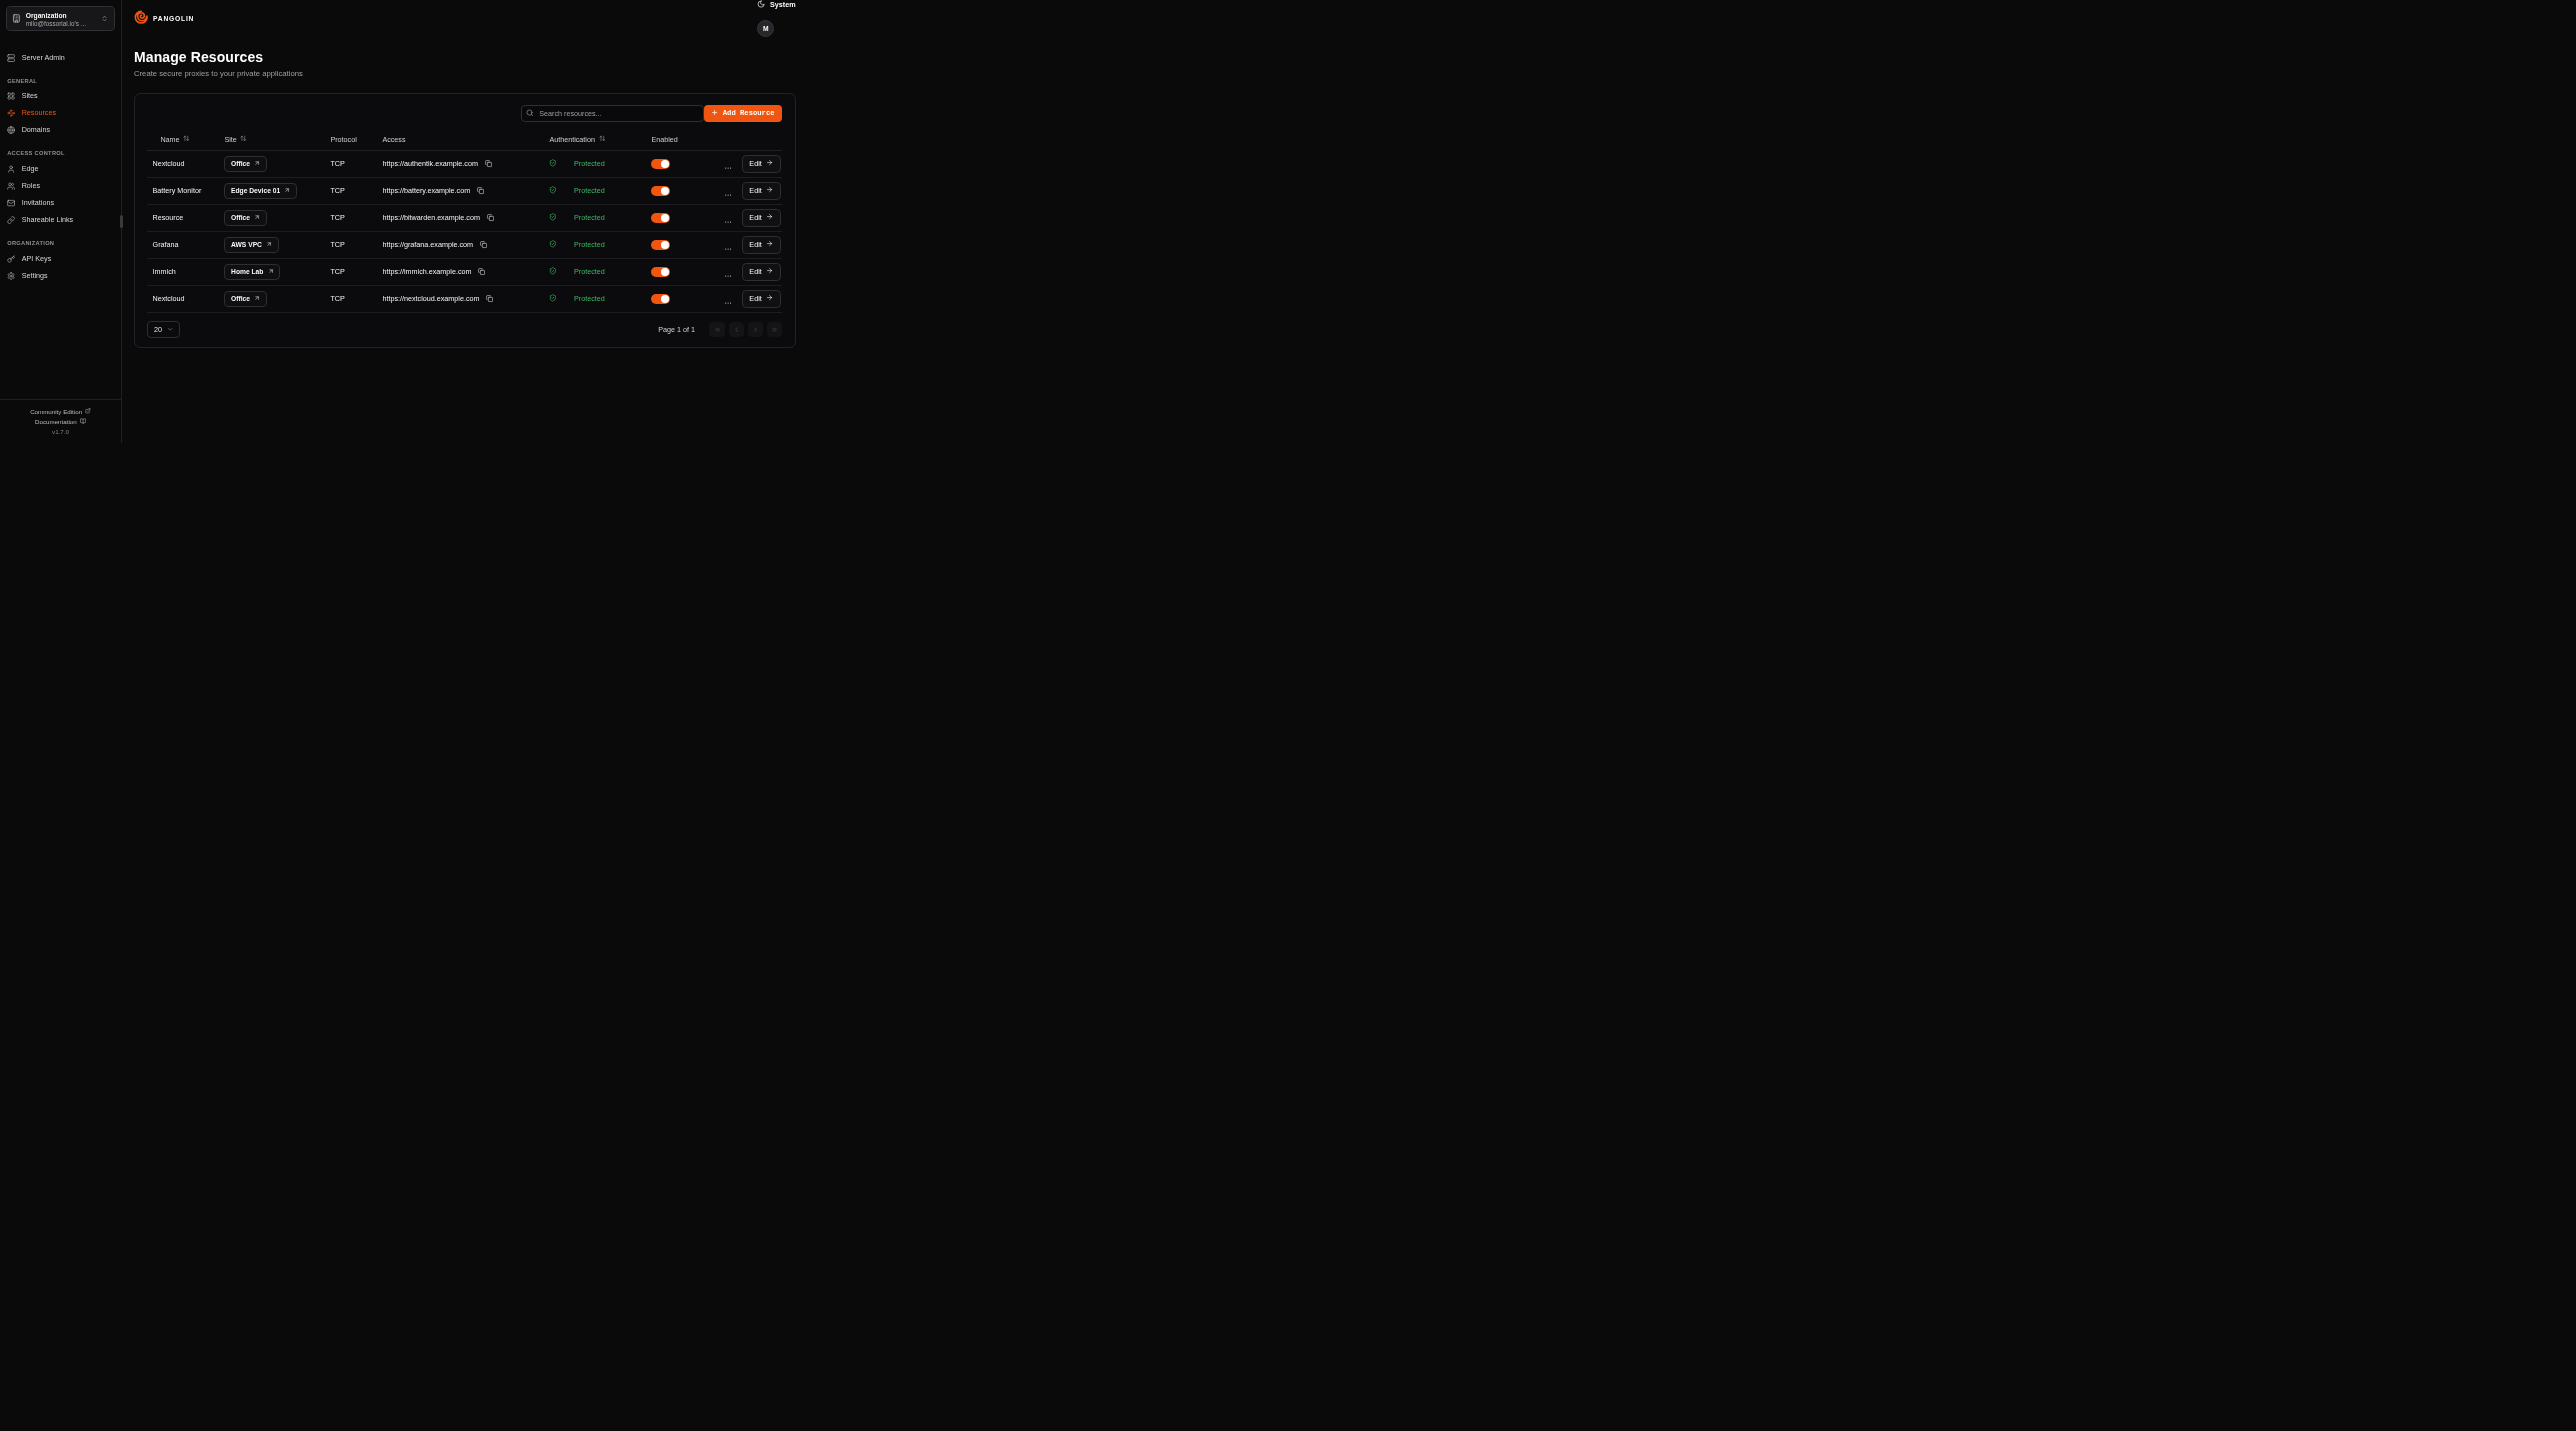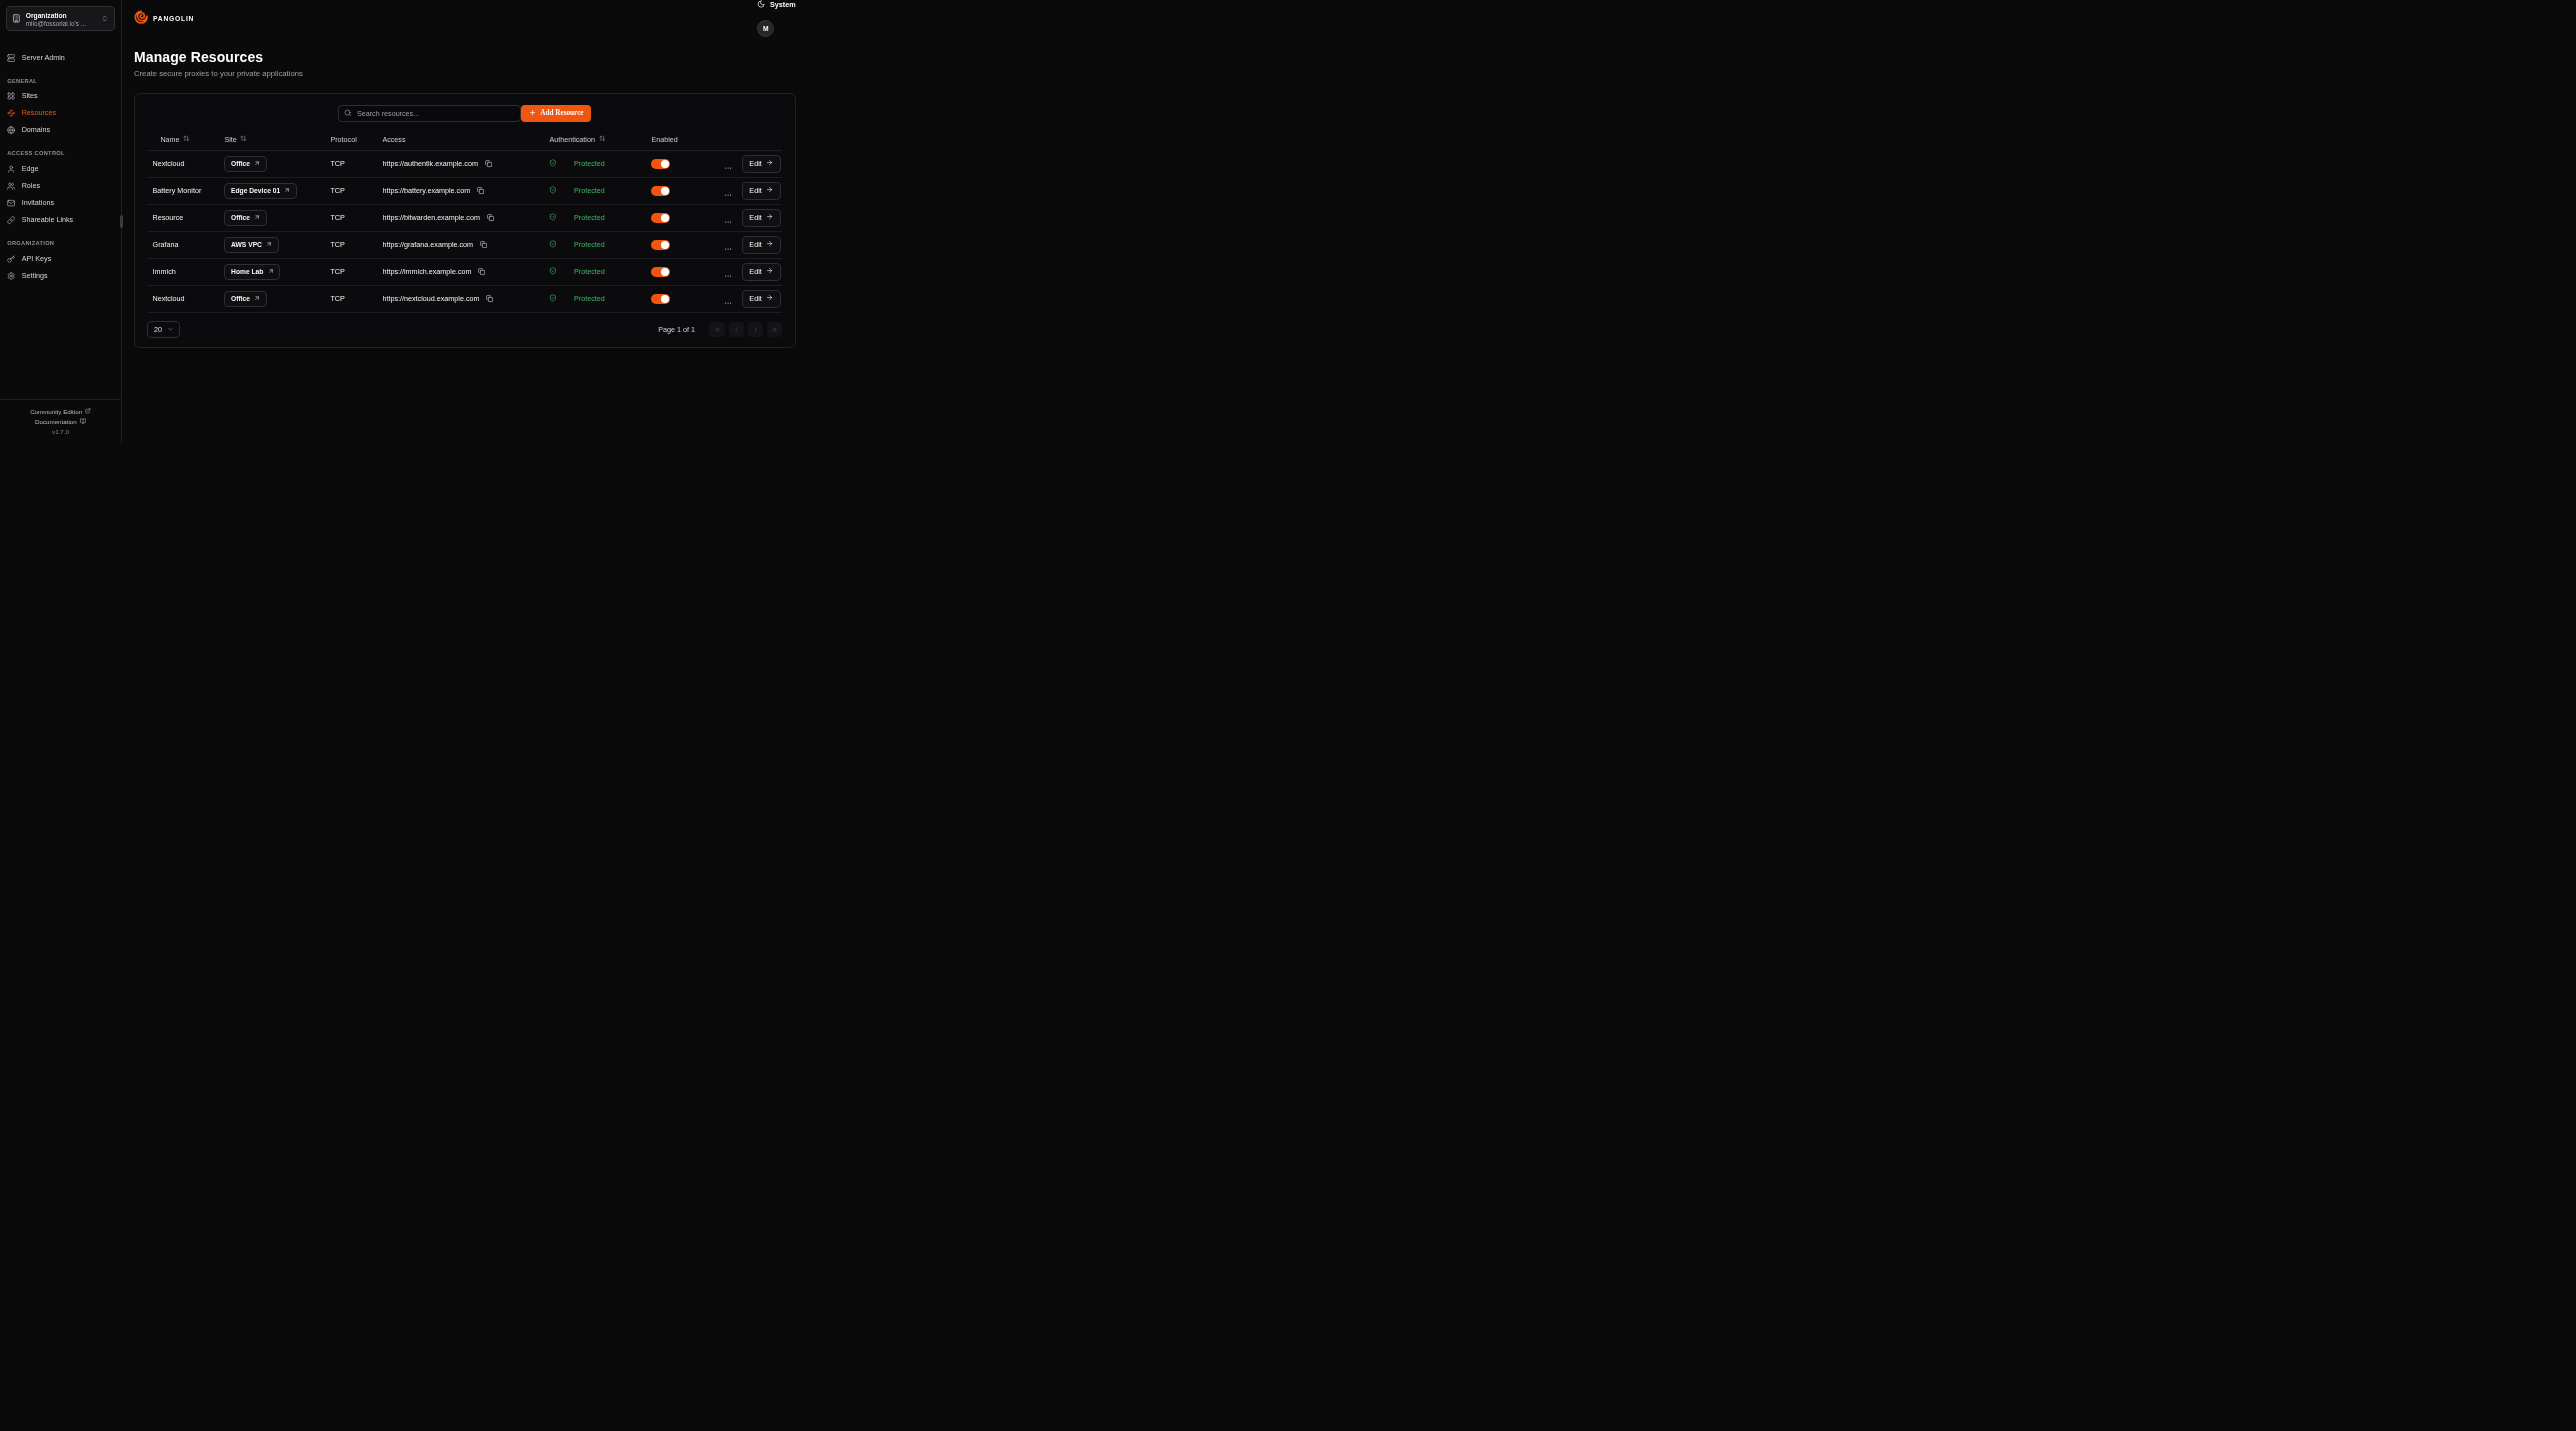--- a/index.html
+++ b/index.html
@@ -63,32 +63,32 @@
   }
 
   .title-block { padding:12.4px 12.4px 0 12px; }
   .page-title { font-size:14px; font-weight:800; letter-spacing:0.1px; color:#fff; }
   .page-sub { font-size:7.7px; color:#9f9fa5; margin-top:3.6px; }
 
   .card {
     margin:15.5px 12.4px 0 12px; border:0.5px solid #232327; border-radius:6.2px;
     background:#0b0b0d; padding:10.3px 12.4px 8.2px 12.4px;
   }
-  .card-toolbar { display:flex; align-items:center; justify-content:center; }
+  .card-toolbar { display:flex; align-items:center; justify-content:flex-end; }
   .search-wrap { position:relative; width:183px; }
   .search-wrap svg { position:absolute; left:5.7px; top:4.1px; color:#9f9fa5; }
   .search-input {
     width:100%; height:16.5px; background:#09090b; border:0.5px solid #2e2e33; border-radius:4.1px;
     color:#fafafa; font-size:7.2px; padding:0 6.2px 0 17.5px; font-family:inherit; outline:none;
   }
   .search-input::placeholder { color:#9f9fa5; }
   .add-btn {
     display:flex; align-items:center; gap:4.1px; background:#F0560F; color:#fff;
     border:none; border-radius:4.1px; padding:4.1px 7.7px; font-size:7.2px; font-weight:600;
-    font-family:Liberation Serif, serif; cursor:pointer;
+    font-family:Liberation Mono, monospace; cursor:pointer;
   }
 
   .grid { display:grid; grid-template-columns:77px 106px 52px 167px 102px 57px 1fr; align-items:center; }
   .thead { margin-top:7.2px; height:21.6px; border-bottom:0.5px solid #202024; }
   .th { display:flex; align-items:center; gap:3.6px; font-size:7.2px; color:#cfcfd3; cursor:pointer; }
   .th.static { cursor:default; }
   .th-name { padding-left:13px; }
   .th svg { color:#9f9fa5; }
   .trow { height:27px; border-bottom:0.5px solid #1d1d21; }
   .trow:last-of-type { border-bottom:none; }

